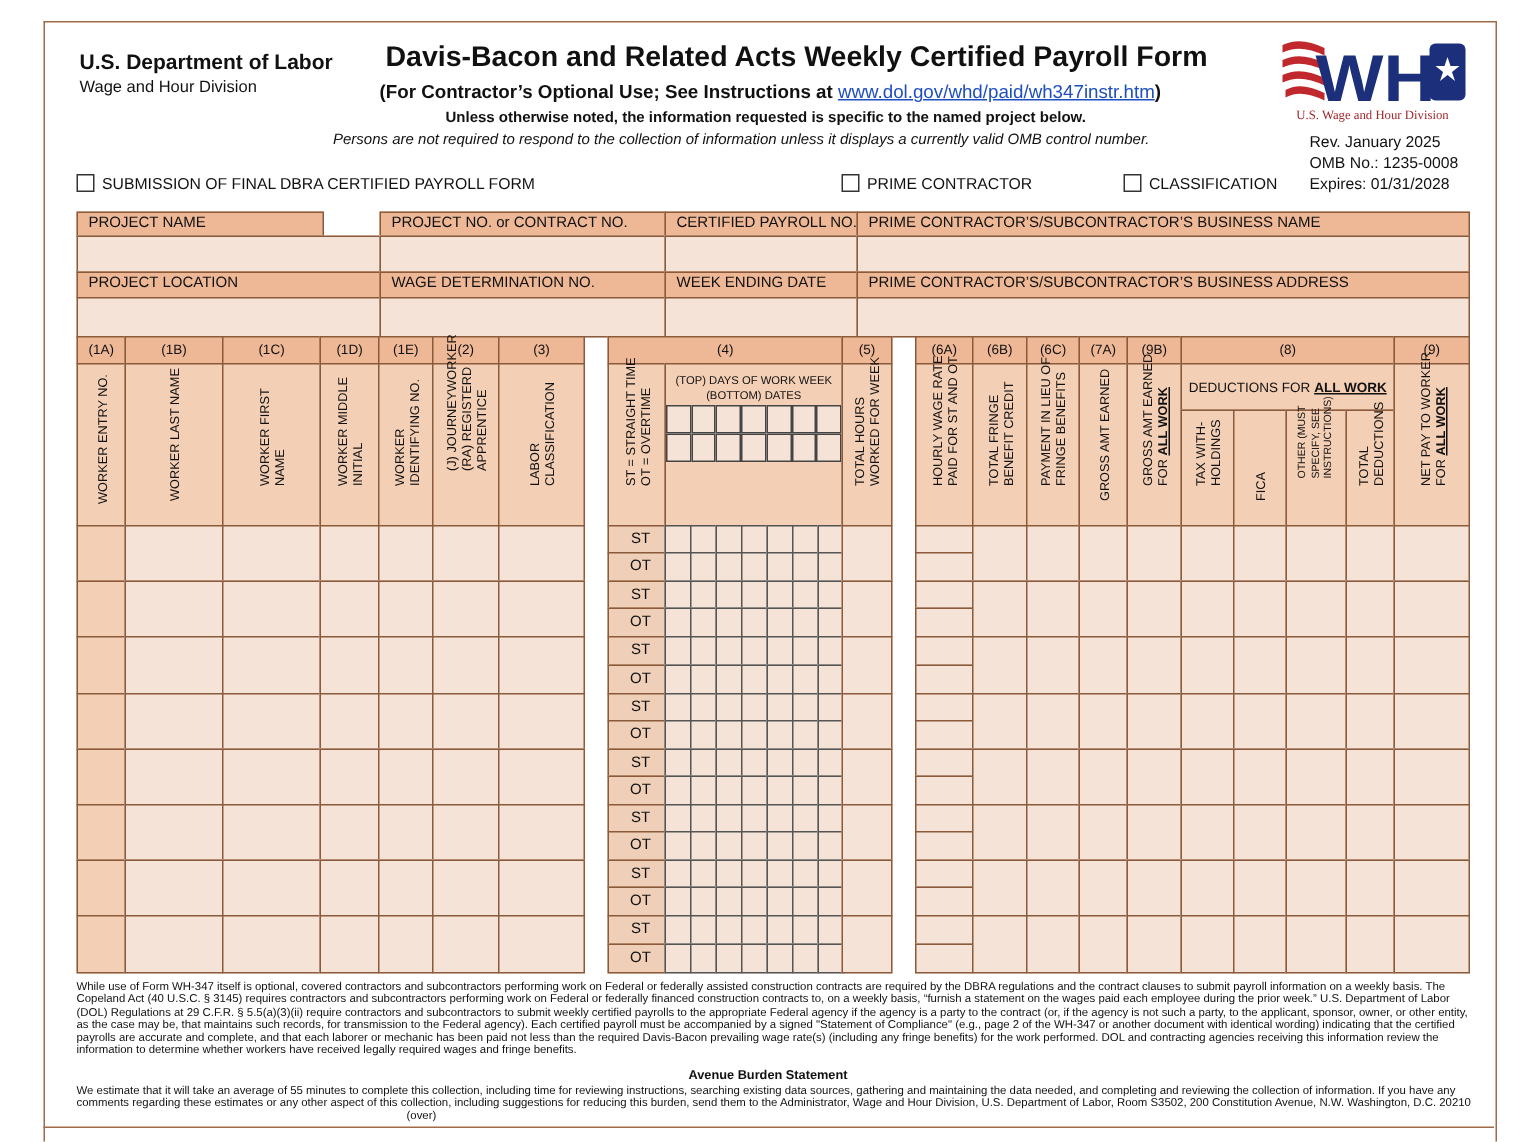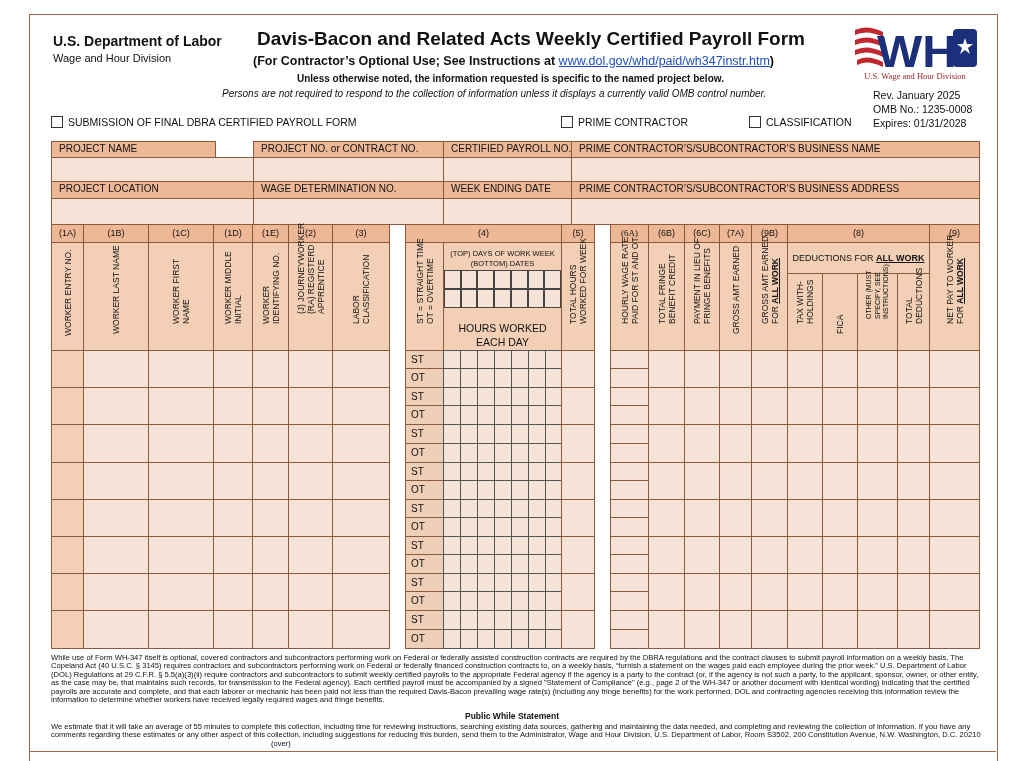--- a/index.html
+++ b/index.html
@@ -17,21 +17,21 @@
   .chk{font-size:10.5px;}
   .logo{left:853px;top:24px;width:125px;height:60px;}
   .rev{left:873px;top:88px;font-size:10.5px;line-height:14px;}
   .cell{position:absolute;box-sizing:border-box;border:1px solid #8a5a3a;}
   .lbl{background:#eeb896;font-size:10px;padding:1px 0 0 7px;white-space:nowrap;overflow:hidden;}
   .inp{background:#f5e3d7;}
   .num{background:#eeb896;font-size:9px;text-align:center;line-height:17px;}
   .hdr{background:#f3cfb5;}
   .vtxt{position:absolute;left:50%;bottom:6px;transform-origin:0 0;transform:rotate(-90deg) translateY(-50%);font-size:8.5px;line-height:10px;white-space:nowrap;text-align:left;}
   .body{background:#f5e3d7;}
-  .stot{background:#efcfb7;font-size:10px;padding-left:5px;line-height:18px;}
+  .stot{background:#efcfb7;font-size:10px;padding-left:5px;line-height:18px;text-align:center;}
   .grid{background:#f5e3d7;border:1px solid #444;}
   .para{left:51px;top:654px;width:930px;font-size:7.6px;line-height:8.4px;}
   .pbs{left:0;width:1024px;top:711px;font-size:8.5px;font-weight:bold;text-align:center;}
   .burden{left:51px;top:723px;width:930px;font-size:7.6px;line-height:8.4px;}
   u{font-weight:bold;}
 </style>
 </head>
 <body>
 
 <div class="frame"></div>
@@ -86,21 +86,21 @@
 
 <div class="cell num" style="left:51px;top:224px;width:33px;height:19px;">(1A)</div>
 <div class="cell num" style="left:83px;top:224px;width:66px;height:19px;">(1B)</div>
 <div class="cell num" style="left:148px;top:224px;width:66px;height:19px;">(1C)</div>
 <div class="cell num" style="left:213px;top:224px;width:40px;height:19px;">(1D)</div>
 <div class="cell num" style="left:252px;top:224px;width:37px;height:19px;">(1E)</div>
 <div class="cell num" style="left:288px;top:224px;width:45px;height:19px;">(2)</div>
 <div class="cell num" style="left:332px;top:224px;width:58px;height:19px;">(3)</div>
 <div class="cell num" style="left:405px;top:224px;width:157px;height:19px;">(4)</div>
 <div class="cell num" style="left:561px;top:224px;width:34px;height:19px;">(5)</div>
-<div class="cell num" style="left:610px;top:224px;width:39px;height:19px;font-family:Liberation Serif, serif;">(6A)</div>
+<div class="cell num" style="left:610px;top:224px;width:39px;height:19px;">(6A)</div>
 <div class="cell num" style="left:648px;top:224px;width:37px;height:19px;">(6B)</div>
 <div class="cell num" style="left:684px;top:224px;width:36px;height:19px;">(6C)</div>
 <div class="cell num" style="left:719px;top:224px;width:33px;height:19px;">(7A)</div>
 <div class="cell num" style="left:751px;top:224px;width:37px;height:19px;">(9B)</div>
 <div class="cell num" style="left:787px;top:224px;width:143px;height:19px;">(8)</div>
 <div class="cell num" style="left:929px;top:224px;width:51px;height:19px;">(9)</div>
 
 <div class="cell hdr" style="left:51px;top:242px;width:33px;height:109px;">
     <div class="vtxt" style="bottom:4px;"><span>WORKER ENTRY NO.</span></div>
   </div>
@@ -158,24 +158,20 @@
       <div class="grid"></div>
       <div class="grid"></div>
       <div class="grid"></div>
     <div class="grid"></div>
       <div class="grid"></div>
       <div class="grid"></div>
       <div class="grid"></div>
       <div class="grid"></div>
       <div class="grid"></div>
       <div class="grid"></div>
-  </div>
-  <div style="position:absolute;top:78px;width:100%;text-align:center;font-size:10.5px;line-height:14px;">
-    <div>HOURS WORKED</div>
-    <div>EACH DAY</div>
   </div>
 </div>
 <div class="cell hdr" style="left:561px;top:242px;width:34px;height:109px;">
     <div class="vtxt">
       <div>TOTAL HOURS</div>
       <div>WORKED FOR WEEK</div>
     </div>
   </div>
 
 <div class="cell hdr" style="left:610px;top:242px;width:39px;height:109px;">
@@ -517,15 +513,15 @@
     <div class="cell body" style="left: 719px; top: 610px; width: 33px; height: 39px;"></div>
     <div class="cell body" style="left: 751px; top: 610px; width: 37px; height: 39px;"></div>
     <div class="cell body" style="left: 787px; top: 610px; width: 36px; height: 39px;"></div>
     <div class="cell body" style="left: 822px; top: 610px; width: 36px; height: 39px;"></div>
     <div class="cell body" style="left: 857px; top: 610px; width: 41px; height: 39px;"></div>
     <div class="cell body" style="left: 897px; top: 610px; width: 33px; height: 39px;"></div>
     <div class="cell body" style="left: 929px; top: 610px; width: 51px; height: 39px;"></div>
   </div>
 
 <div class="abs para">While use of Form WH-347 itself is optional, covered contractors and subcontractors performing work on Federal or federally assisted construction contracts are required by the DBRA regulations and the contract clauses to submit payroll information on a weekly basis. The Copeland Act (40 U.S.C. § 3145) requires contractors and subcontractors performing work on Federal or federally financed construction contracts to, on a weekly basis, “furnish a statement on the wages paid each employee during the prior week.” U.S. Department of Labor (DOL) Regulations at 29 C.F.R. § 5.5(a)(3)(ii) require contractors and subcontractors to submit weekly certified payrolls to the appropriate Federal agency if the agency is a party to the contract (or, if the agency is not such a party, to the applicant, sponsor, owner, or other entity, as the case may be, that maintains such records, for transmission to the Federal agency). Each certified payroll must be accompanied by a signed "Statement of Compliance" (e.g., page 2 of the WH-347 or another document with identical wording) indicating that the certified payrolls are accurate and complete, and that each laborer or mechanic has been paid not less than the required Davis-Bacon prevailing wage rate(s) (including any fringe benefits) for the work performed. DOL and contracting agencies receiving this information review the information to determine whether workers have received legally required wages and fringe benefits.</div>
-<div class="abs pbs">Public While Statement</div>
+<div class="abs pbs">Avenue Burden Statement</div>
 <div class="abs burden"><span>We estimate that it will take an average of 55 minutes to complete this collection, including time for reviewing instructions, searching existing data sources, gathering and maintaining the data needed, and completing and reviewing the collection of information. If you have any comments regarding these estimates or any other aspect of this collection, including suggestions for reducing this burden, send them to the Administrator, Wage and Hour Division, U.S. Department of Labor, Room S3502, 200 Constitution Avenue, N.W. Washington, D.C. 20210</span> <span style="margin-left:220px;">(over)</span></div>
 <div class="abs" style="left:29px;top:751px;width:967px;border-top:1px solid #a06a4a;"></div>
 
 </body></html>

